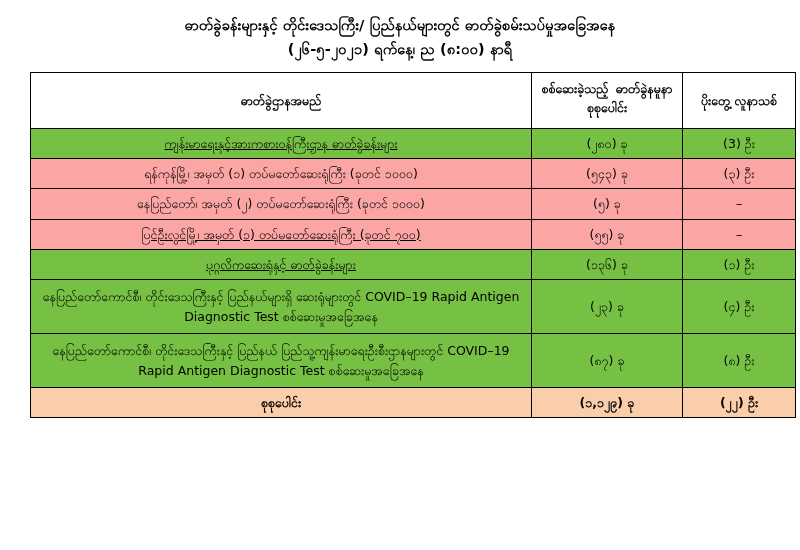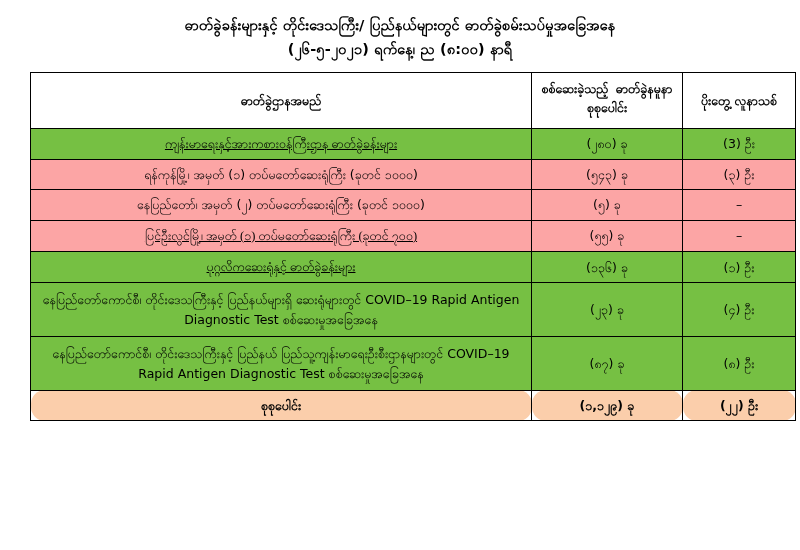--- a/index.html
+++ b/index.html
@@ -66,25 +66,23 @@
   tr.green td {
     background: #76c043;
   }
   tr.white td {
     background: #fca5a5;
   }
   tr.total td {
     background: #fbceab;
     font-weight: bold;
     text-align: center;
-    border-radius: 14px;
   }
   .u {
     text-decoration: underline;
-    font-family: Liberation Serif, serif;
   }
   td.name.tall {
     padding: 7px 10px;
   }
 </style>
 </head>
 <body>
 
 <div class="page">
 

